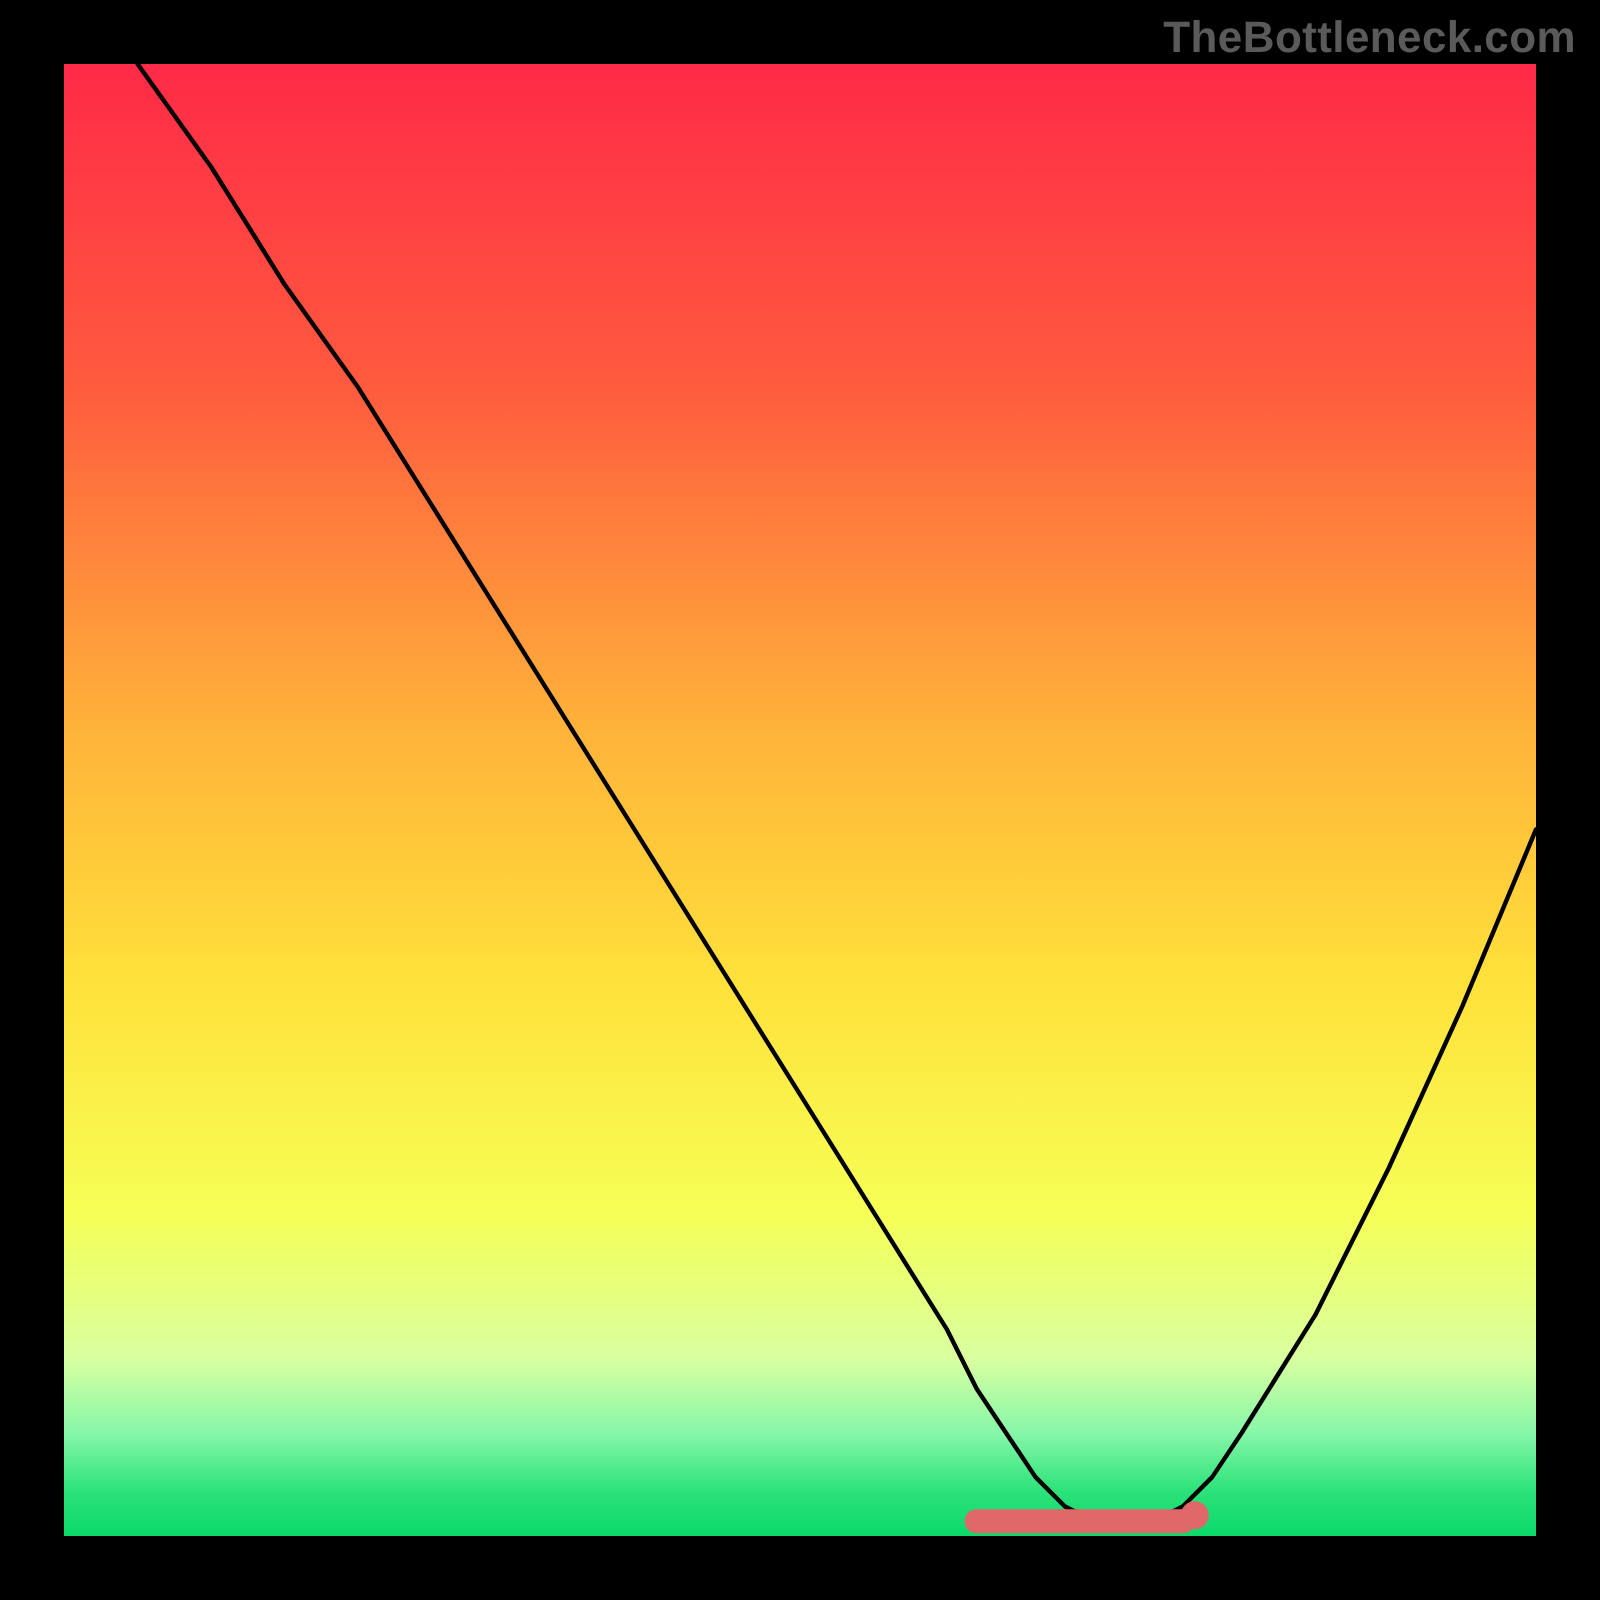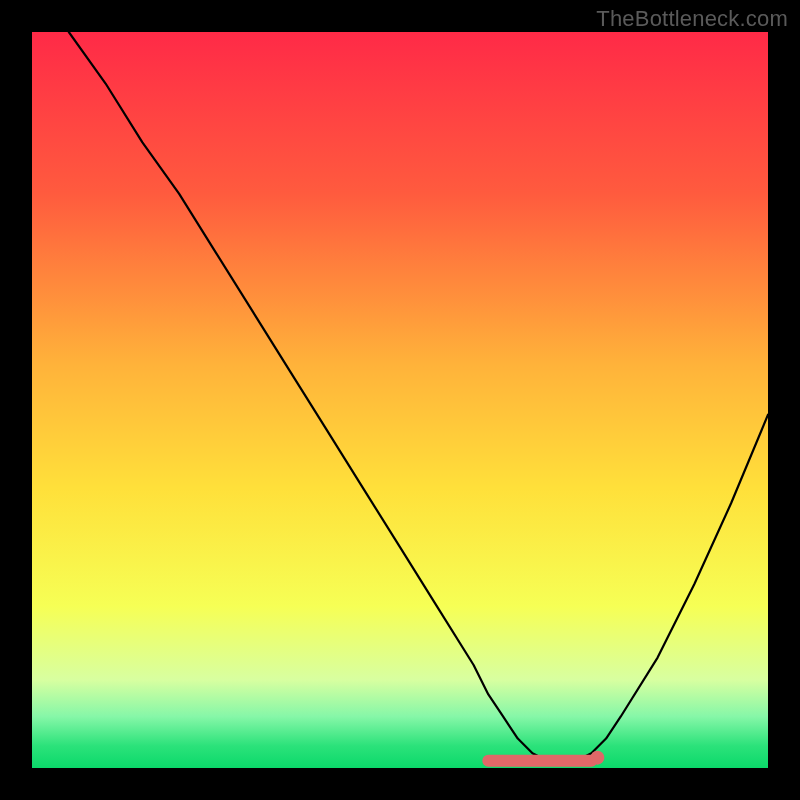--- a/index.html
+++ b/index.html
@@ -16,21 +16,21 @@
     width: 800px;
     height: 800px;
     background: #000;
   }
   .watermark {
     position: absolute;
     top: 6px;
     right: 12px;
     color: #5a5a5a;
     font-size: 22px;
-    font-weight: 400;
+    font-weight: 700;
     letter-spacing: 0.2px;
     z-index: 20;
     user-select: none;
   }
   .plot-wrap {
     position: absolute;
     left: 32px;
     top: 32px;
     width: 736px;
     height: 736px;

